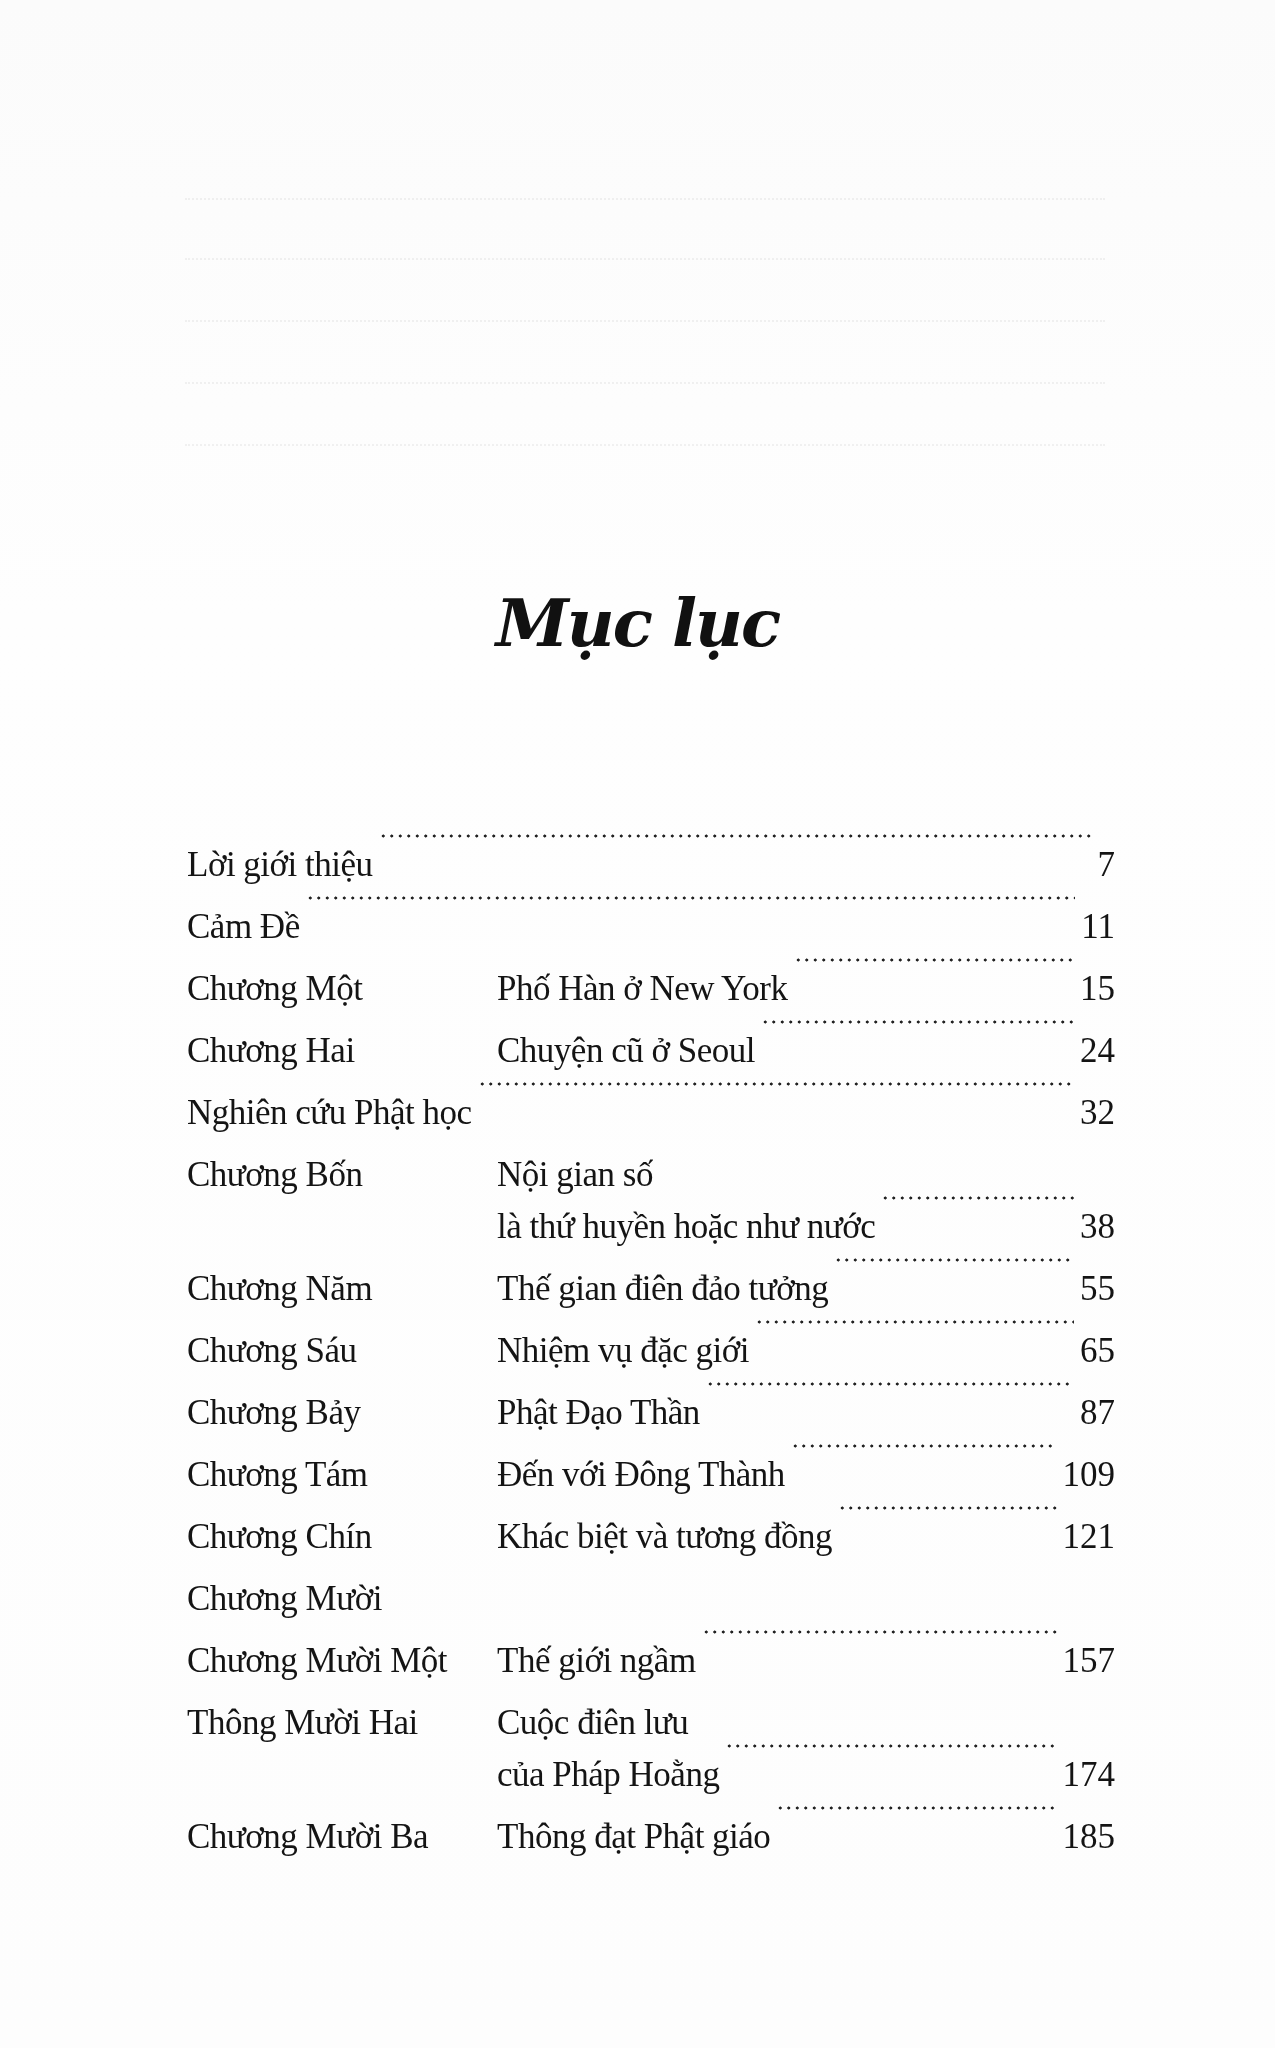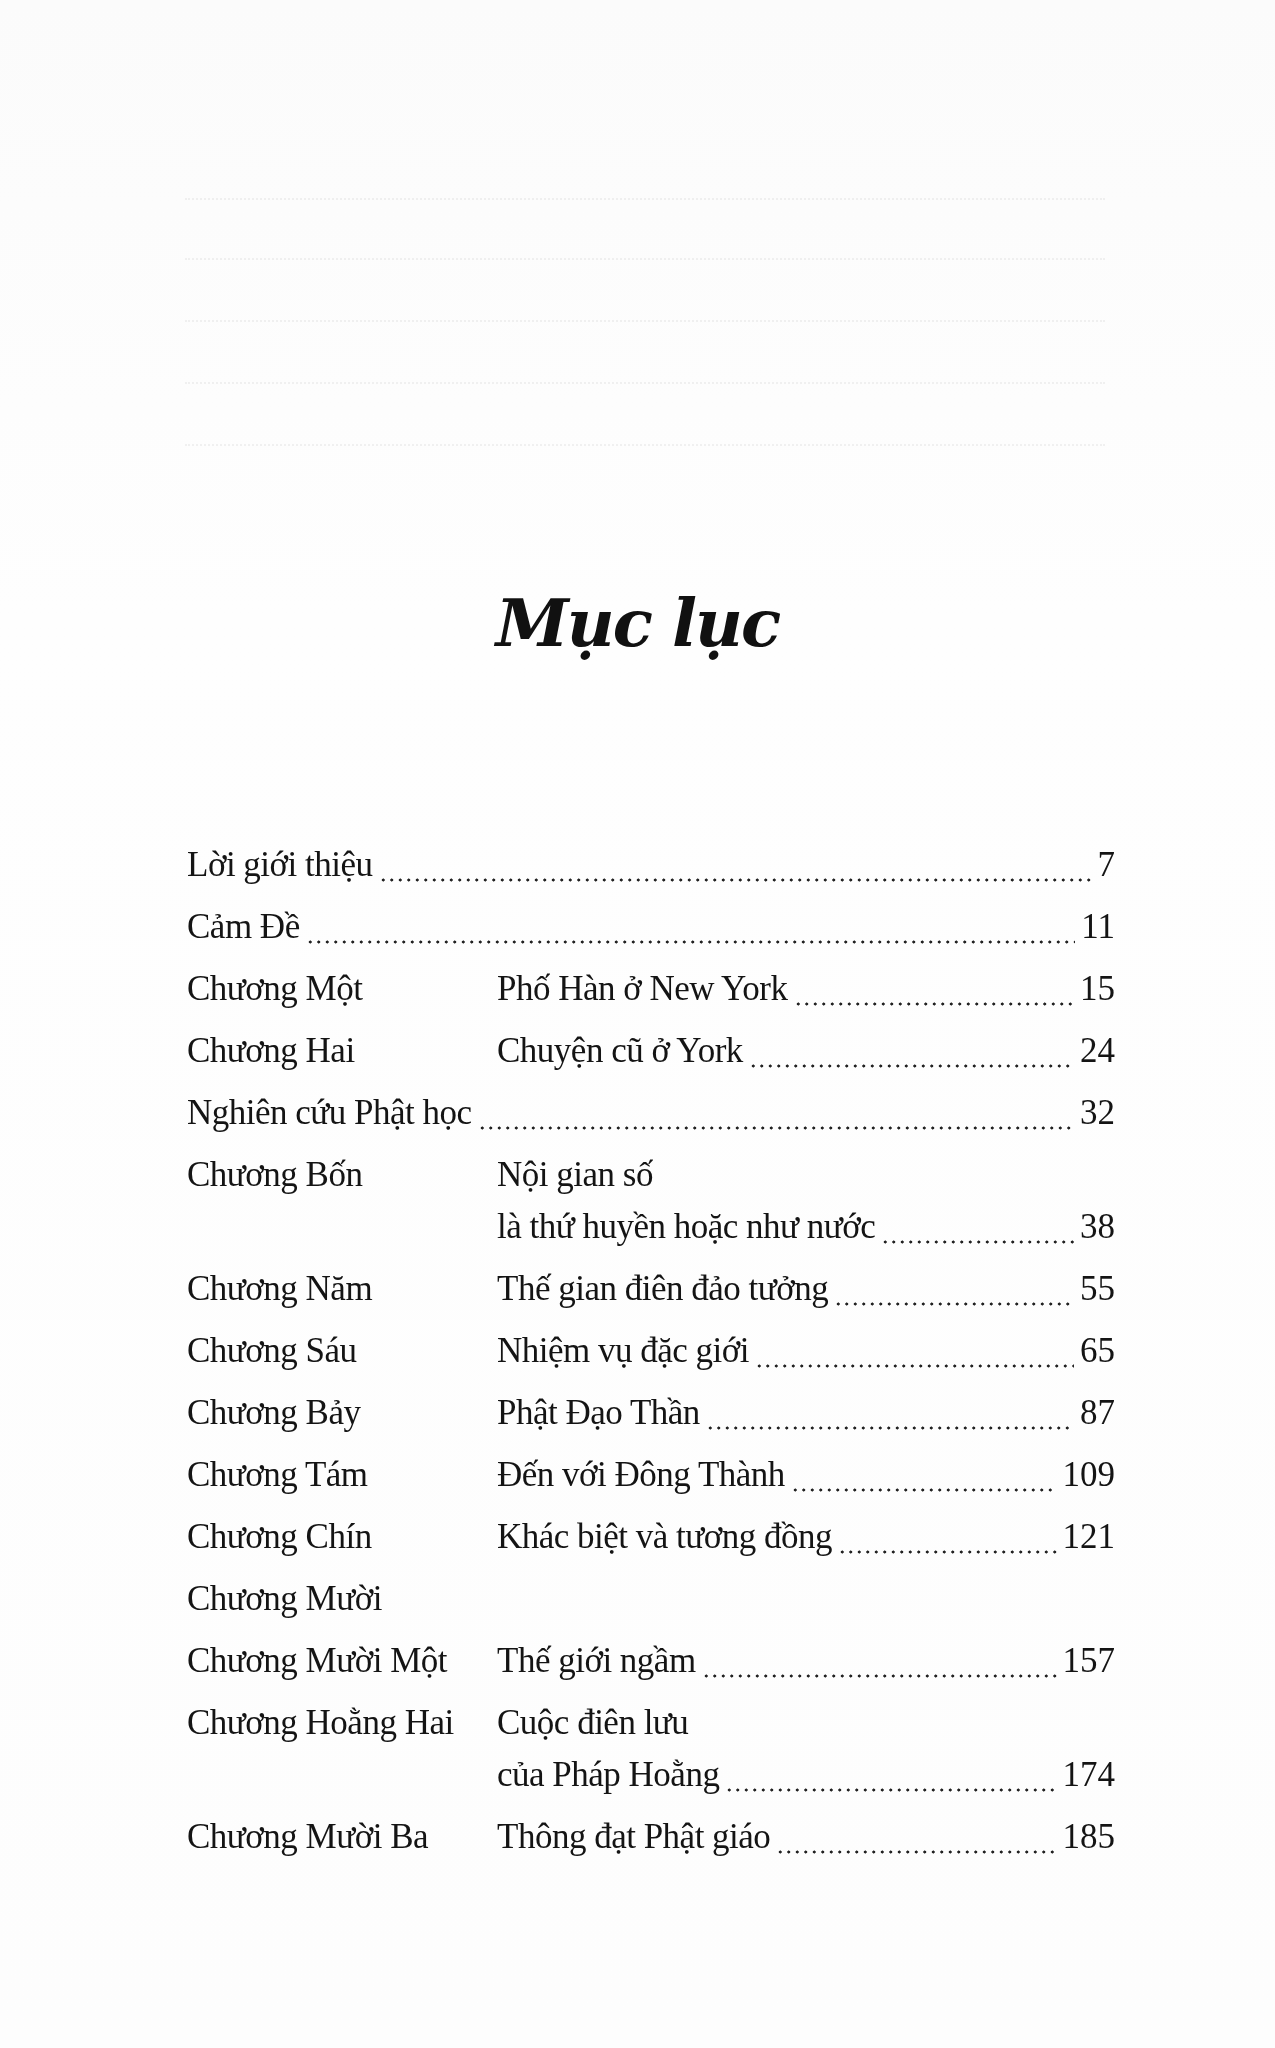--- a/index.html
+++ b/index.html
@@ -57,21 +57,21 @@
       white-space: nowrap;
     }
     .chap {
       width: 310px;
       flex: 0 0 310px;
       letter-spacing: -0.5px;
     }
     .entry {
       flex: 1 1 auto;
       display: flex;
-      align-items: flex-end;
+      align-items: flex-start;
       min-width: 0;
     }
     .entry-title {
       flex: 0 0 auto;
       letter-spacing: -0.5px;
     }
     .dots {
       flex: 1 1 auto;
       overflow: hidden;
       margin: 0 6px 14px 6px;
@@ -124,21 +124,21 @@
       <div class="entry">
         <span class="entry-title">Phố Hàn ở New York</span>
         <span class="dots"></span>
         <span class="page-num">15</span>
       </div>
     </div>
 
     <div class="row">
       <span class="chap">Chương Hai</span>
       <div class="entry">
-        <span class="entry-title">Chuyện cũ ở York</span>
+        <span class="entry-title">Chuyện cũ ở Seoul</span>
         <span class="dots"></span>
         <span class="page-num">24</span>
       </div>
     </div>
 
     <div class="row">
       <div class="entry">
         <span class="entry-title">Nghiên cứu Phật học</span>
         <span class="dots"></span>
         <span class="page-num">32</span>
@@ -212,21 +212,21 @@
     <div class="row">
       <span class="chap">Chương Mười Một</span>
       <div class="entry">
         <span class="entry-title">Thế giới ngầm</span>
         <span class="dots"></span>
         <span class="page-num">157</span>
       </div>
     </div>
 
     <div class="row">
-      <span class="chap">Chương Hoằng Hai</span>
+      <span class="chap">Thông Mười Hai</span>
       <div class="entry">
         <span class="entry-title">Cuộc điên lưu</span>
       </div>
     </div>
     <div class="row continuation">
       <span class="chap"></span>
       <div class="entry">
         <span class="entry-title">của Pháp Hoằng</span>
         <span class="dots"></span>
         <span class="page-num">174</span>

